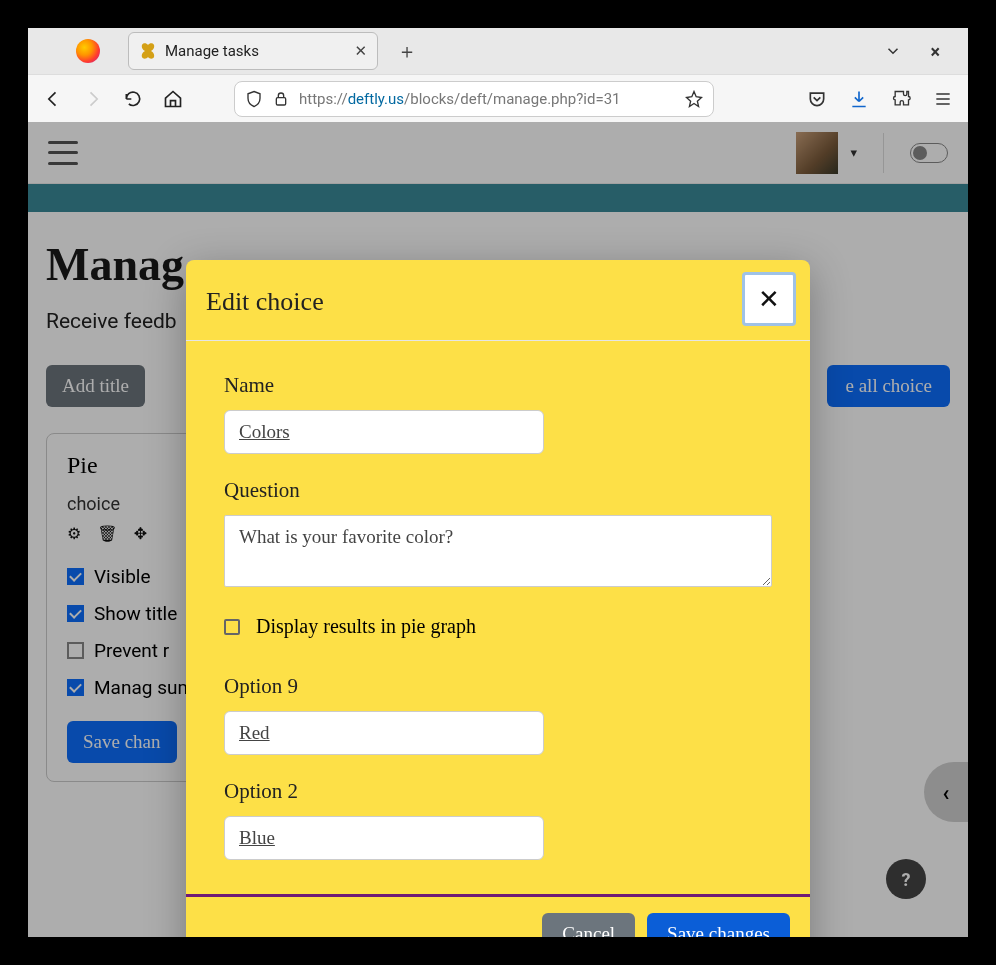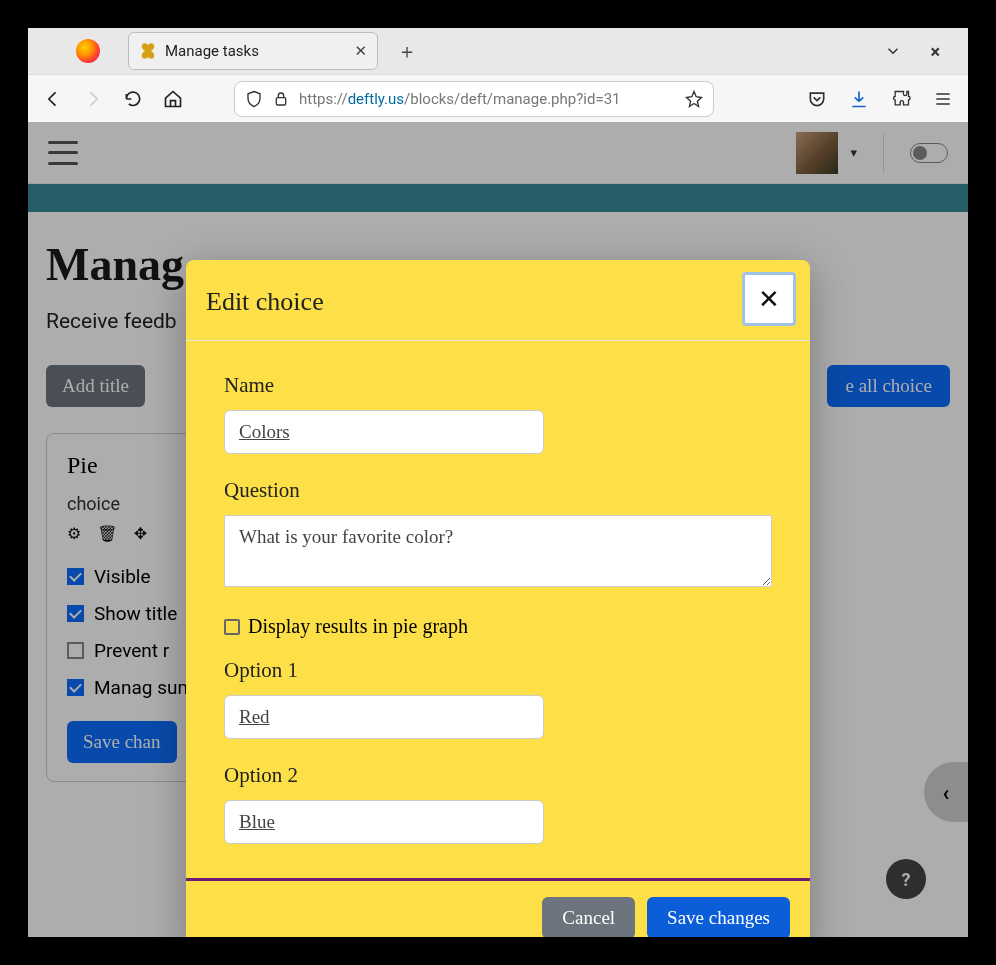--- a/index.html
+++ b/index.html
@@ -212,21 +212,21 @@
     font-family: Georgia, serif;
     text-decoration: underline;
   }
   .textarea {
     width: 100%;
     border:1px solid #ccc; border-radius:2px;
     padding: 10px 14px; font-size: 19px; color:#444;
     resize: both; height: 72px;
     font-family: Georgia, serif;
   }
-  .inline-chk { display:flex; align-items:center; gap:8px; font-size:20px; margin-bottom: 20px; }
+  .inline-chk { display:flex; align-items:center; gap:16px; font-size:20px; margin-bottom: 36px; }
   .inline-chk .box {
     width:16px; height:16px; border:2px solid #666; border-radius:2px; flex-shrink:0;
   }
   .modal-footer {
     border-top: 3px solid #701a75;
     padding: 16px 20px;
     display:flex; justify-content:flex-end; gap: 12px;
   }
   .modal-footer .cancel {
     background:#6c757d; color:#fff; border:none; border-radius:6px;
@@ -404,21 +404,21 @@
         </div>
         <div class="field">
           <label class="field-label">Question</label>
           <textarea class="textarea" style="">What is your favorite color?</textarea>
         </div>
         <label class="inline-chk">
           <span class="box"></span>
           <span>Display results in pie graph</span>
         </label>
         <div class="field">
-          <label class="field-label">Option 1</label>
+          <label class="field-label">Option 9</label>
           <input class="text-input" value="Red" style="">
         </div>
         <div class="field">
           <label class="field-label">Option 2</label>
           <input class="text-input" value="Blue" style="">
         </div>
       </div>
       <div class="modal-footer">
         <button class="cancel">Cancel</button>
         <button class="save">Save changes</button>

